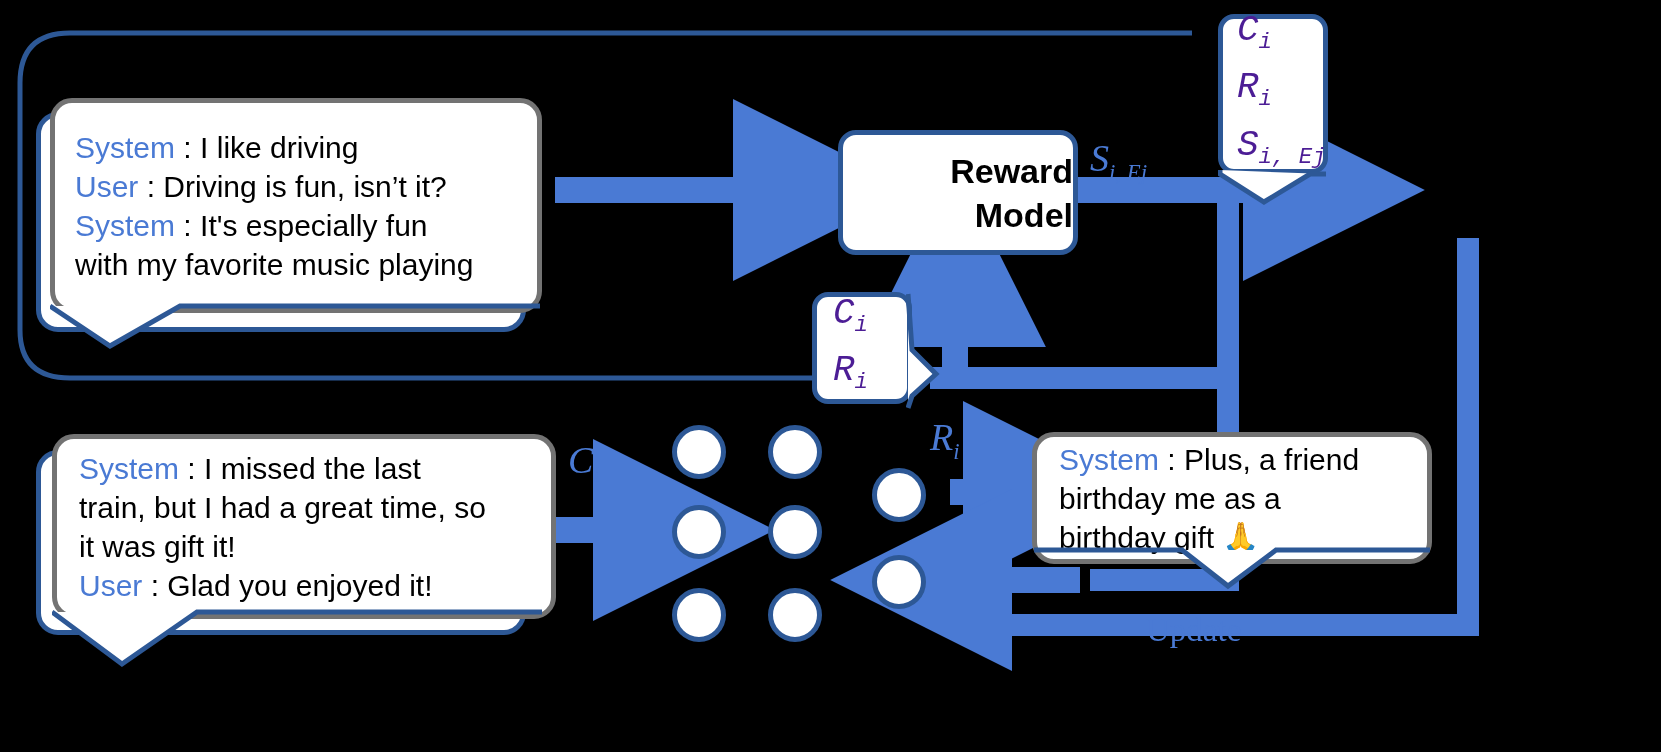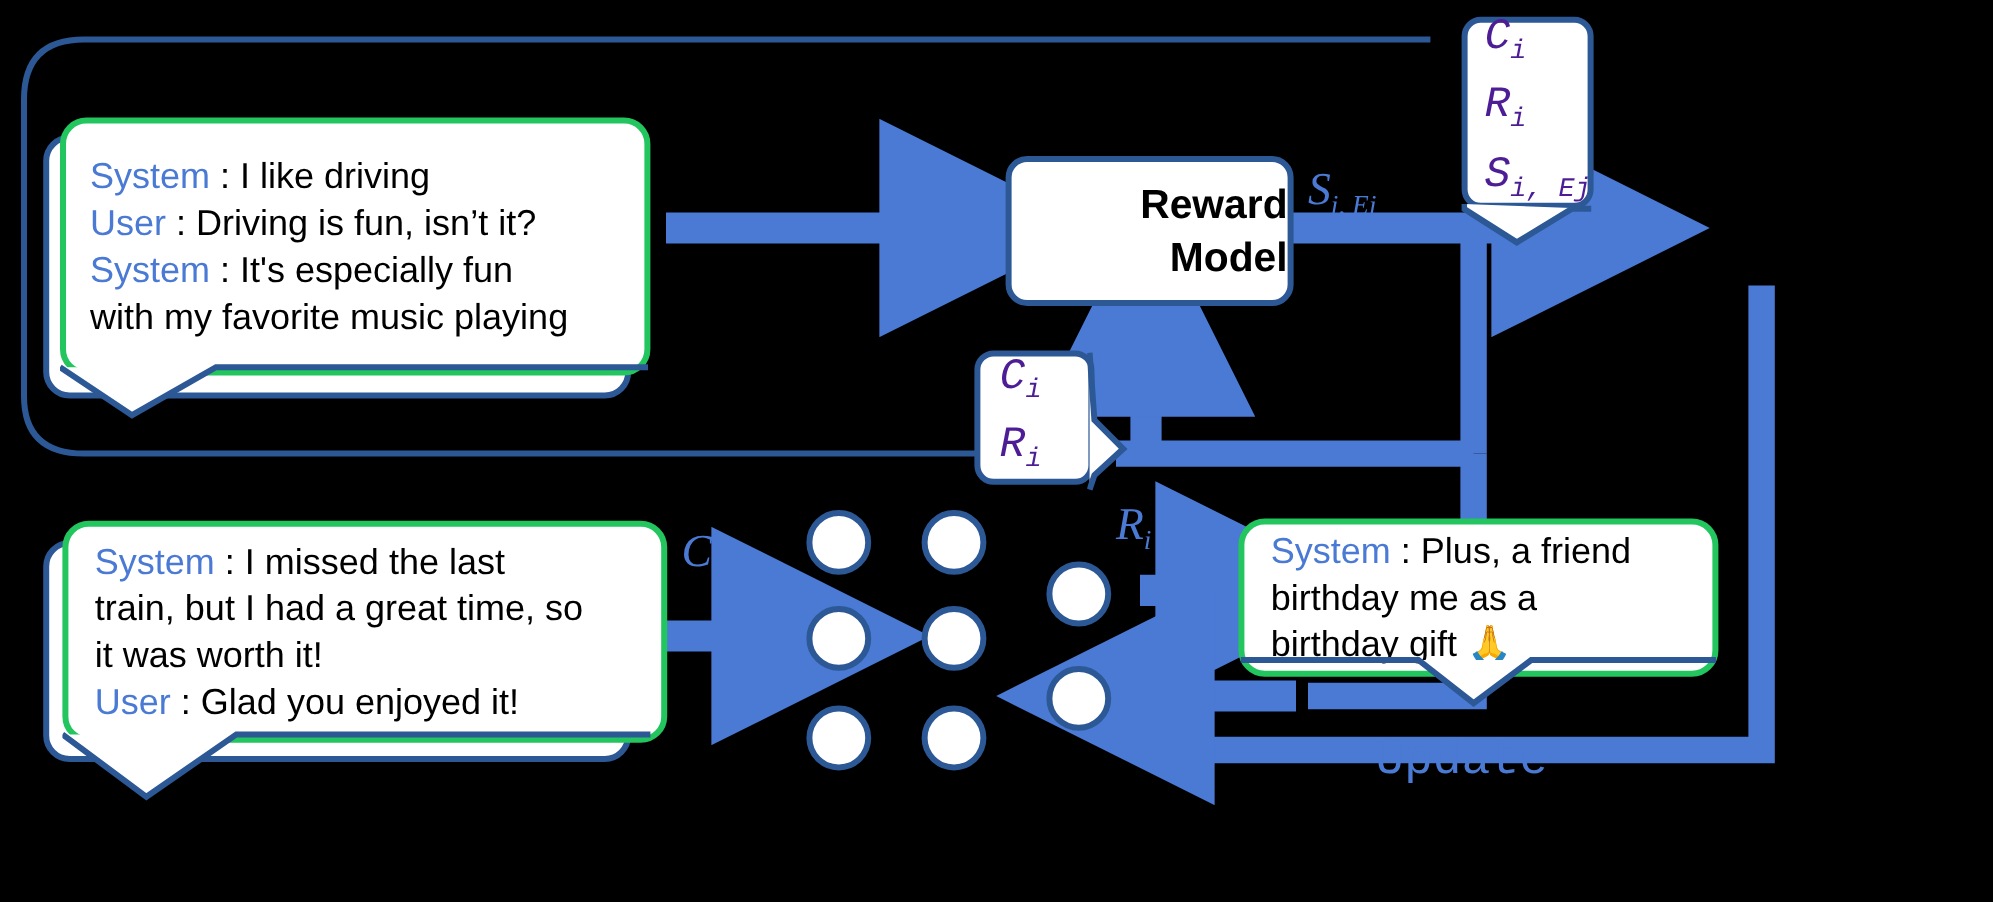--- a/index.html
+++ b/index.html
@@ -21,21 +21,21 @@
     position: absolute;
     left: 0; top: 0;
     width: 1661px;
     height: 752px;
   }
 
   
   .bubble {
     position: absolute;
     background: #ffffff;
-    border: 5px solid #22c55e;
+    border: 5px solid #737373;
     border-radius: 22px;
     box-sizing: border-box;
     display: flex;
     flex-direction: column;
     justify-content: center;
   }
   .bubble .line {
     color: #000000;
     font-size: 30px;
     line-height: 39px;
@@ -91,22 +91,22 @@
     font-style: italic;
     font-size: 38px;
     white-space: nowrap;
   }
   .mathlabel sub {
     font-size: 0.6em;
   }
   .plainlabel {
     position: absolute;
     color: #4a7ad4;
-    font-family: Liberation Mono, monospace;
-    font-size: 40px;
+    font-family: Liberation Serif, serif;
+    font-size: 33px;
     white-space: nowrap;
     text-align: right;
   }
 
   
   .node {
     position: absolute;
     width: 54px;
     height: 54px;
     border-radius: 50%;
@@ -169,21 +169,21 @@
 
   <div class="bubble-stack-back" style="left:36px; top:450px; width:490px; height:185px;"></div>
   <div class="bubble" id="bubble-bottom" style="left:52px; top:434px; width:504px; height:185px; padding:10px 22px;">
     <div class="line">
       <span class="spk">System</span><span> : </span><span>I missed the last</span>
     </div>
     <div class="line">
       <span>train, but I had a great time, so</span>
     </div>
     <div class="line">
-      <span>it was worth it!</span>
+      <span>it was gift it!</span>
     </div>
     <div class="line">
       <span class="spk">User</span><span> : </span><span>Glad you enjoyed it!</span>
     </div>
   </div>
   <svg style="position:absolute; left:52px; top:606px; width:500px; height:70px;">
     <path d="M 0 6 L 70 58 L 145 6 L 490 6" fill="#ffffff" stroke="#2d5896" stroke-width="5"></path>
   </svg>
 
   <div class="rbox" style="left:838px; top:130px; width:240px; height:125px;">

